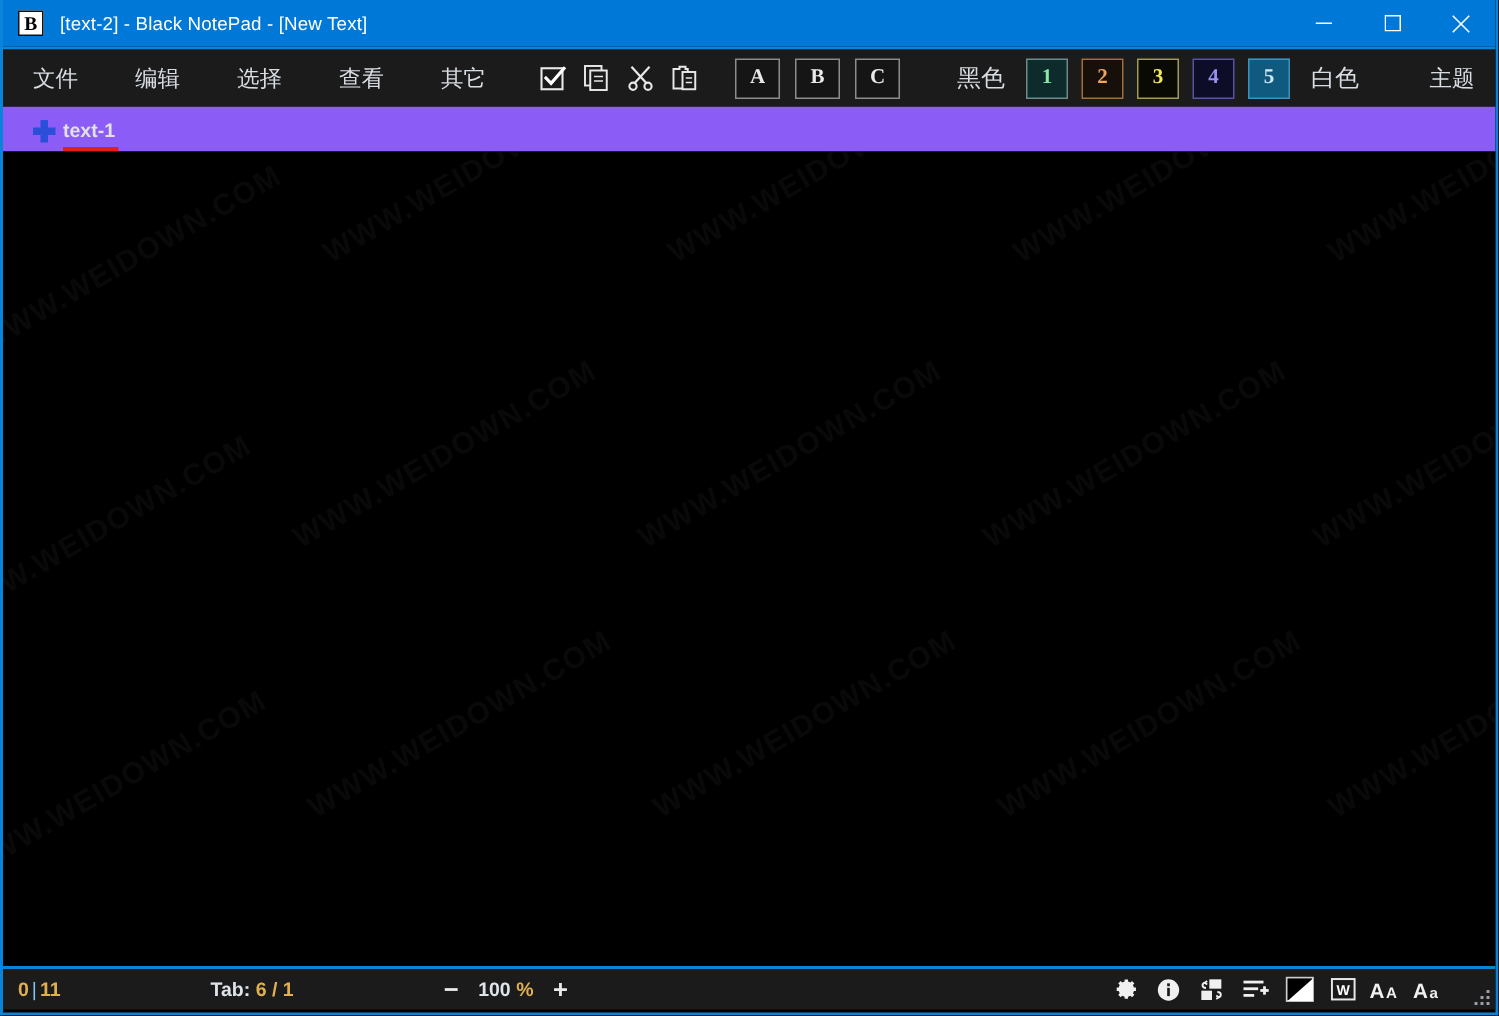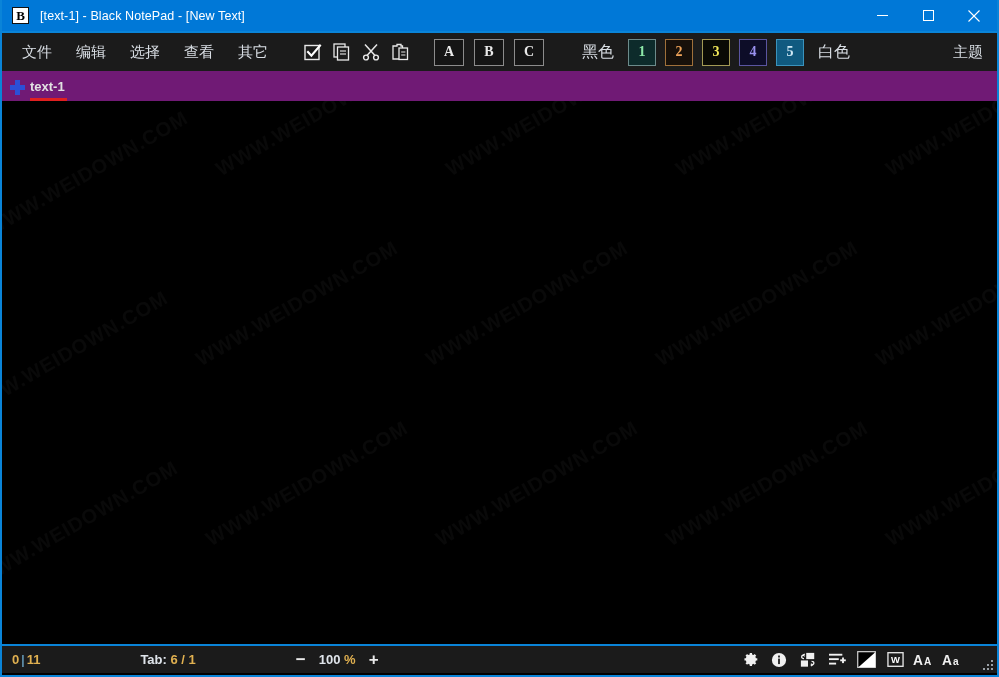--- a/index.html
+++ b/index.html
@@ -68,21 +68,21 @@
     height: 38px;
     display: flex;
     align-items: center;
     background: #1b1b1b;
     position: relative;
   }
   .menu-item {
     color: #d8dde3;
     font-size: 15px;
     padding: 2px 8px;
-    margin-left: 8px;
+    margin-left: 22px;
     white-space: nowrap;
     font-family: "DejaVu Sans", "Liberation Sans", sans-serif;
   }
   .menu-item:first-child { margin-left: 12px; }
 
   .tool-gap-a { width: 22px; flex: none; }
   .tbicon {
     width: 29px; height: 30px;
     display: flex; align-items: center; justify-content: center;
     color: #e8e8e8;
@@ -127,24 +127,24 @@
     color: #d8dde3;
     font-size: 15px;
     margin-right: 14px;
     white-space: nowrap;
     font-family: "DejaVu Sans", "Liberation Sans", sans-serif;
   }
 
   
   .tabbar {
     height: 30px;
-    background: #701a75;
+    background: #8b5cf6;
     display: flex;
     align-items: flex-end;
-    padding-left: 8px;
+    padding-left: 20px;
   }
   .tab {
     display: flex;
     align-items: center;
     height: 28px;
     padding-right: 8px;
     position: relative;
   }
   .plus-icon {
     width: 15px; height: 15px;
@@ -284,21 +284,21 @@
     background: #9aa0a6;
   }
 </style>
 </head>
 <body>
 
 <div class="window">
 
   <div class="titlebar">
     <div class="title-logo">B</div>
-    <div class="title-text">[text-1] - Black NotePad - [New Text]</div>
+    <div class="title-text">[text-2] - Black NotePad - [New Text]</div>
     <div class="title-spacer"></div>
 
     <div class="win-btn">
       <svg width="11" height="11" viewBox="0 0 11 11" aria-hidden="true">
         <line x1="0" y1="5.5" x2="11" y2="5.5" stroke="#ffffff" stroke-width="1"></line>
       </svg>
     </div>
     <div class="win-btn">
       <svg width="11" height="11" viewBox="0 0 11 11" aria-hidden="true">
         <rect x="0.5" y="0.5" width="10" height="10" fill="none" stroke="#ffffff" stroke-width="1"></rect>

